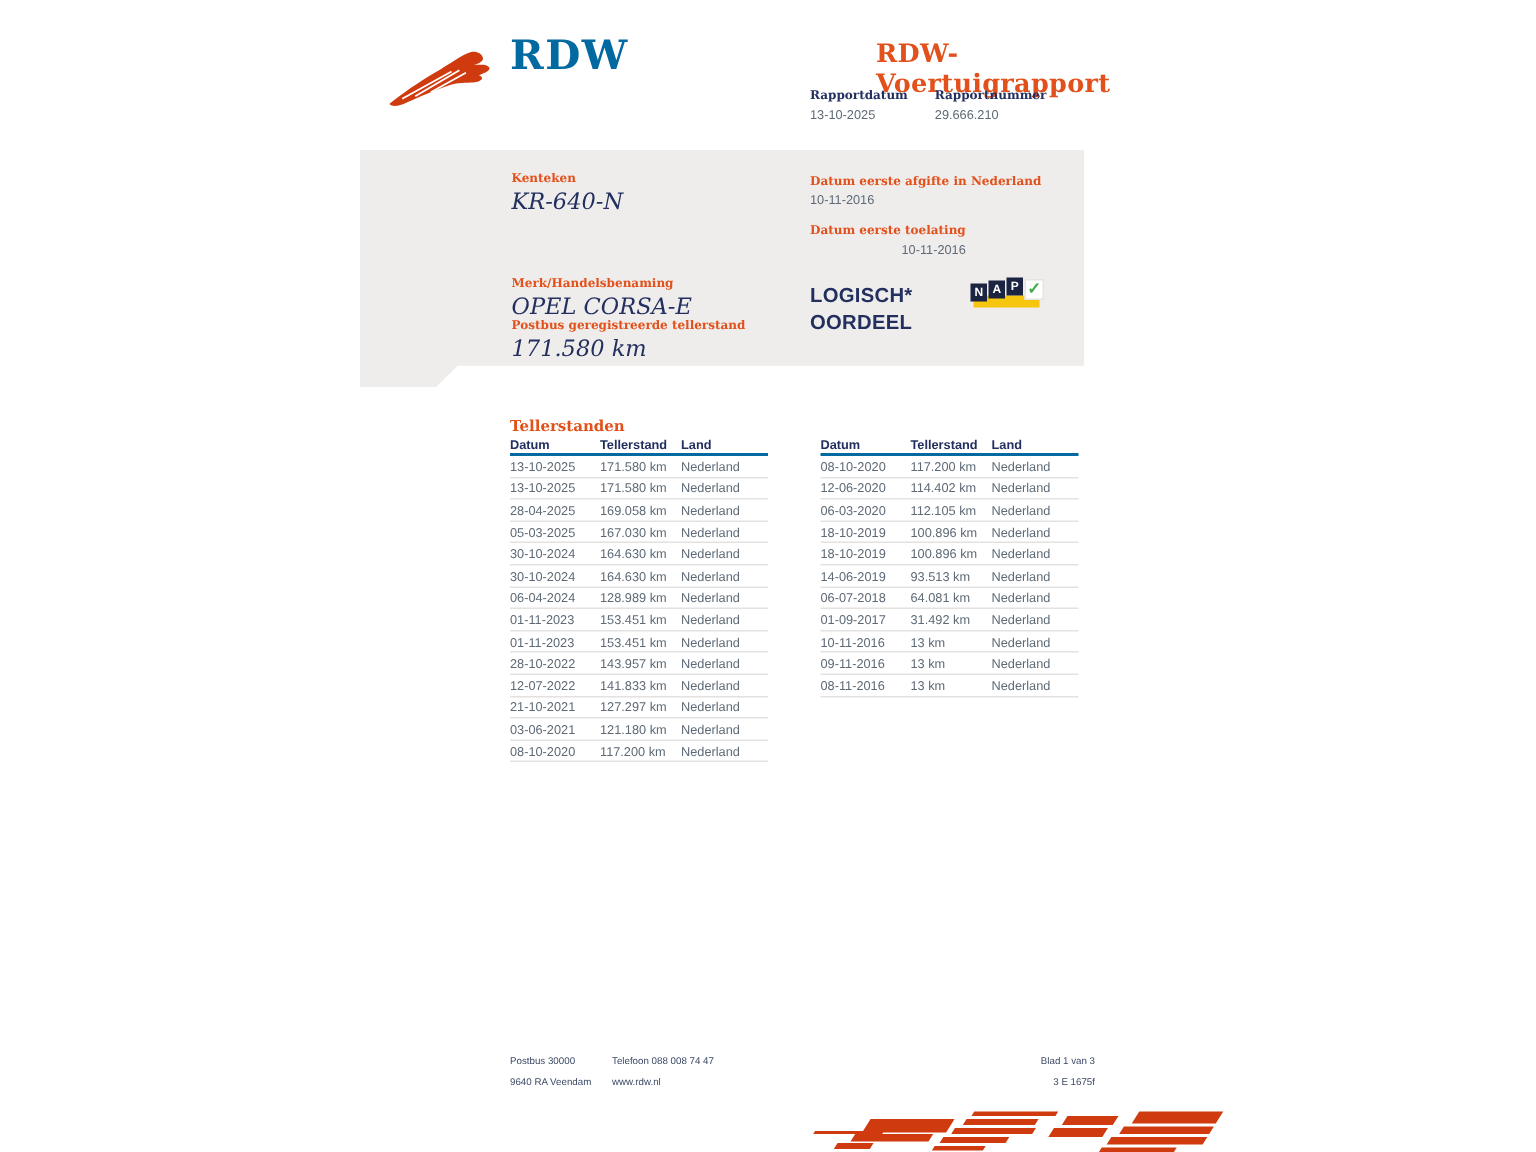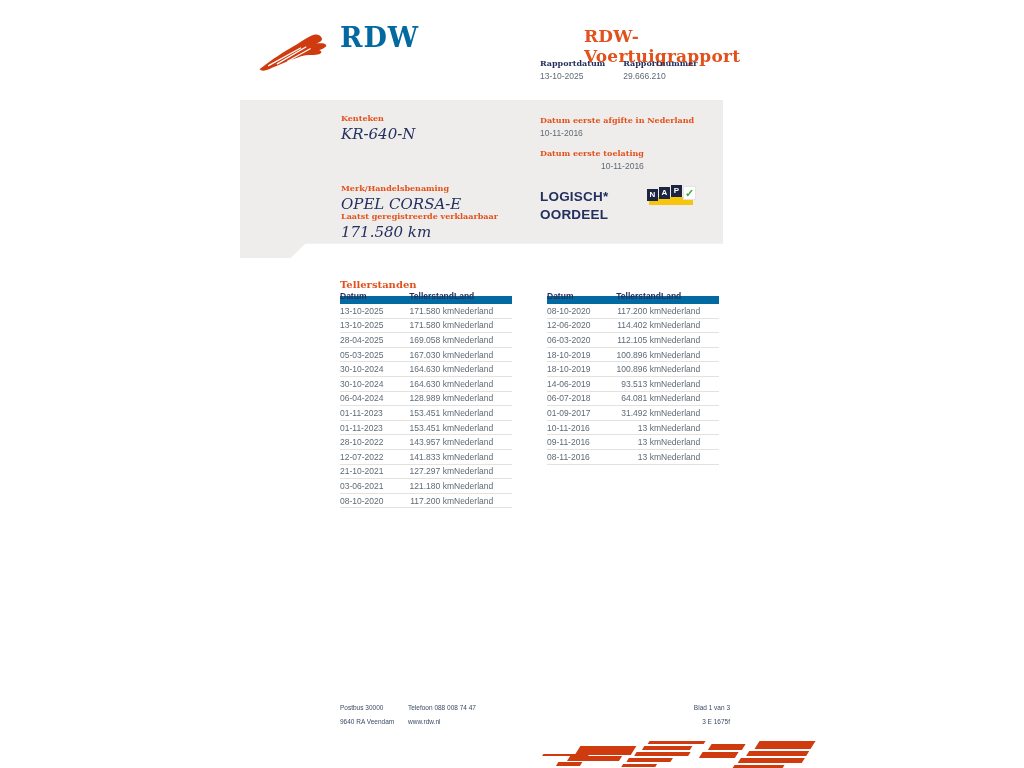--- a/index.html
+++ b/index.html
@@ -45,24 +45,24 @@
   .nap-check { position:absolute; left:36px; top:2px; width:13px; height:14px; background:#fff;
                border:1px solid #e4e4e4; color:#3fae49; font-size:11px; font-weight:700;
                line-height:13px; text-align:center; }
 
   
   .tables-title { position:absolute; left:340px; top:279px; font-size:10px; font-weight:700;
                   color:#e2511b; font-family:"DejaVu Serif", serif; }
   .ttable { position:absolute; top:291px; width:172px; font-size:8.5px; }
   .ttable-left { left:340px; } .ttable-right { left:547px; }
   .thead { display:grid; grid-template-columns:60px 1fr 58px; font-weight:700; color:#23305f;
-           border-bottom:8px solid #0369a1; padding-bottom:3px; height:13px; }
+           border-bottom:2px solid #0369a1; padding-bottom:3px; height:13px; }
   .trow { display:grid; grid-template-columns:60px 1fr 58px; color:#5e6a76;
           height:14.6px; align-items:center; border-bottom:1px solid #e3e2e1; }
-  .c-km, .h-km { text-align:right; }
+  .c-km, .h-km { text-align:left; }
   .c-land, .h-land { text-align:left; }
 
   
   .footnote { position:absolute; left:340px; top:605px; width:392px; }
   .footnote-title { font-size:9.5px; font-weight:700; color:#23305f; }
   .footnote-text { font-size:8px; color:#e2511b; margin-top:5px; line-height:13px; width:388px; }
 
   
   .footer { position:absolute; left:340px; top:701px; width:390px; font-size:6.5px;
             color:#3c4a66; line-height:14px; }
@@ -106,21 +106,21 @@
 
   <div class="p-kenteken">
     <div class="lbl">Kenteken</div>
     <div class="big-val">KR-640-N</div>
   </div>
   <div class="p-merk">
     <div class="lbl">Merk/Handelsbenaming</div>
     <div class="big-val">OPEL CORSA-E</div>
   </div>
   <div class="p-teller">
-    <div class="lbl">Laatst geregistreerde verklaarbaar</div>
+    <div class="lbl">Postbus geregistreerde tellerstand</div>
     <div class="big-val">171.580 km</div>
   </div>
   <div class="p-afgifte">
     <div class="lbl">Datum eerste afgifte in Nederland</div>
     <div class="small-val">10-11-2016</div>
   </div>
   <div class="p-toelating">
     <div class="lbl">Datum eerste toelating</div>
     <div class="small-val">10-11-2016</div>
   </div>

